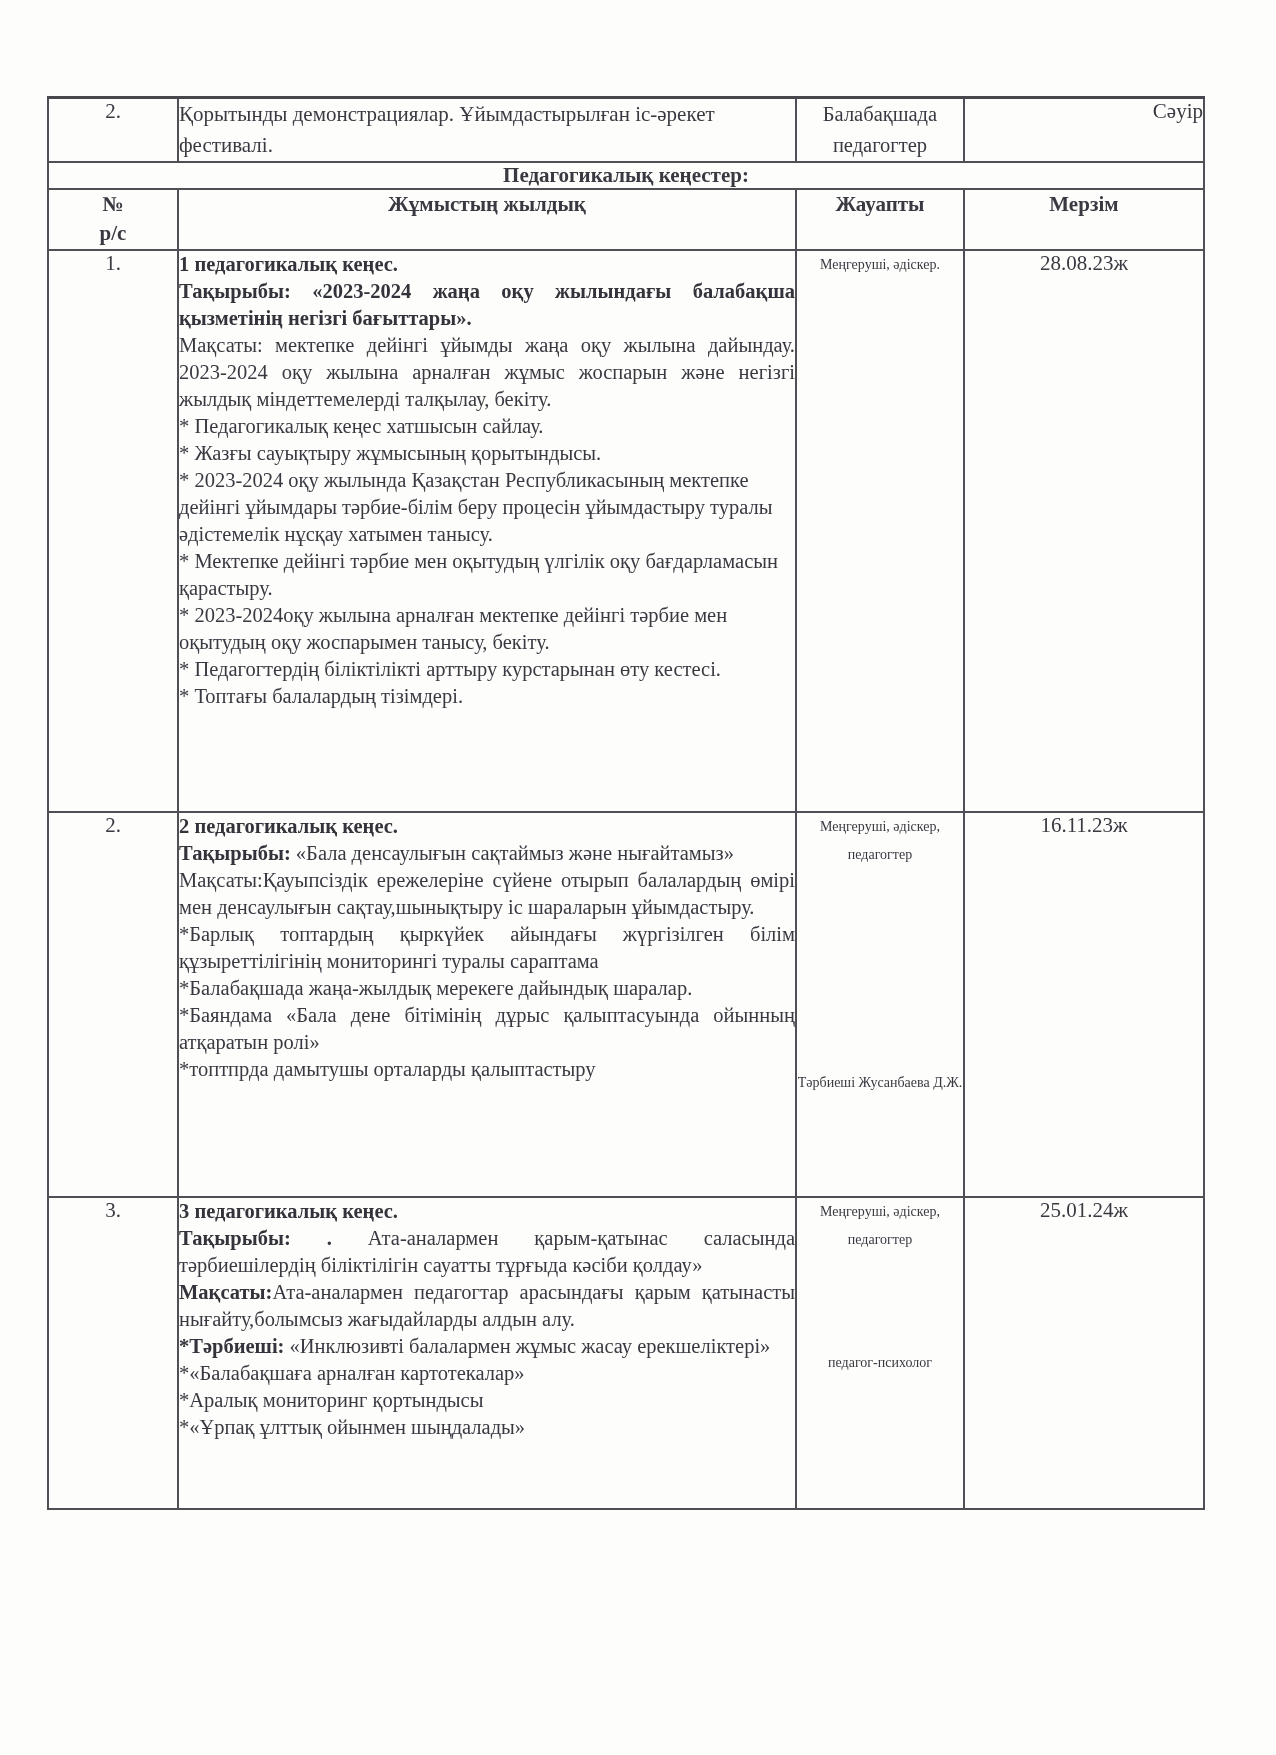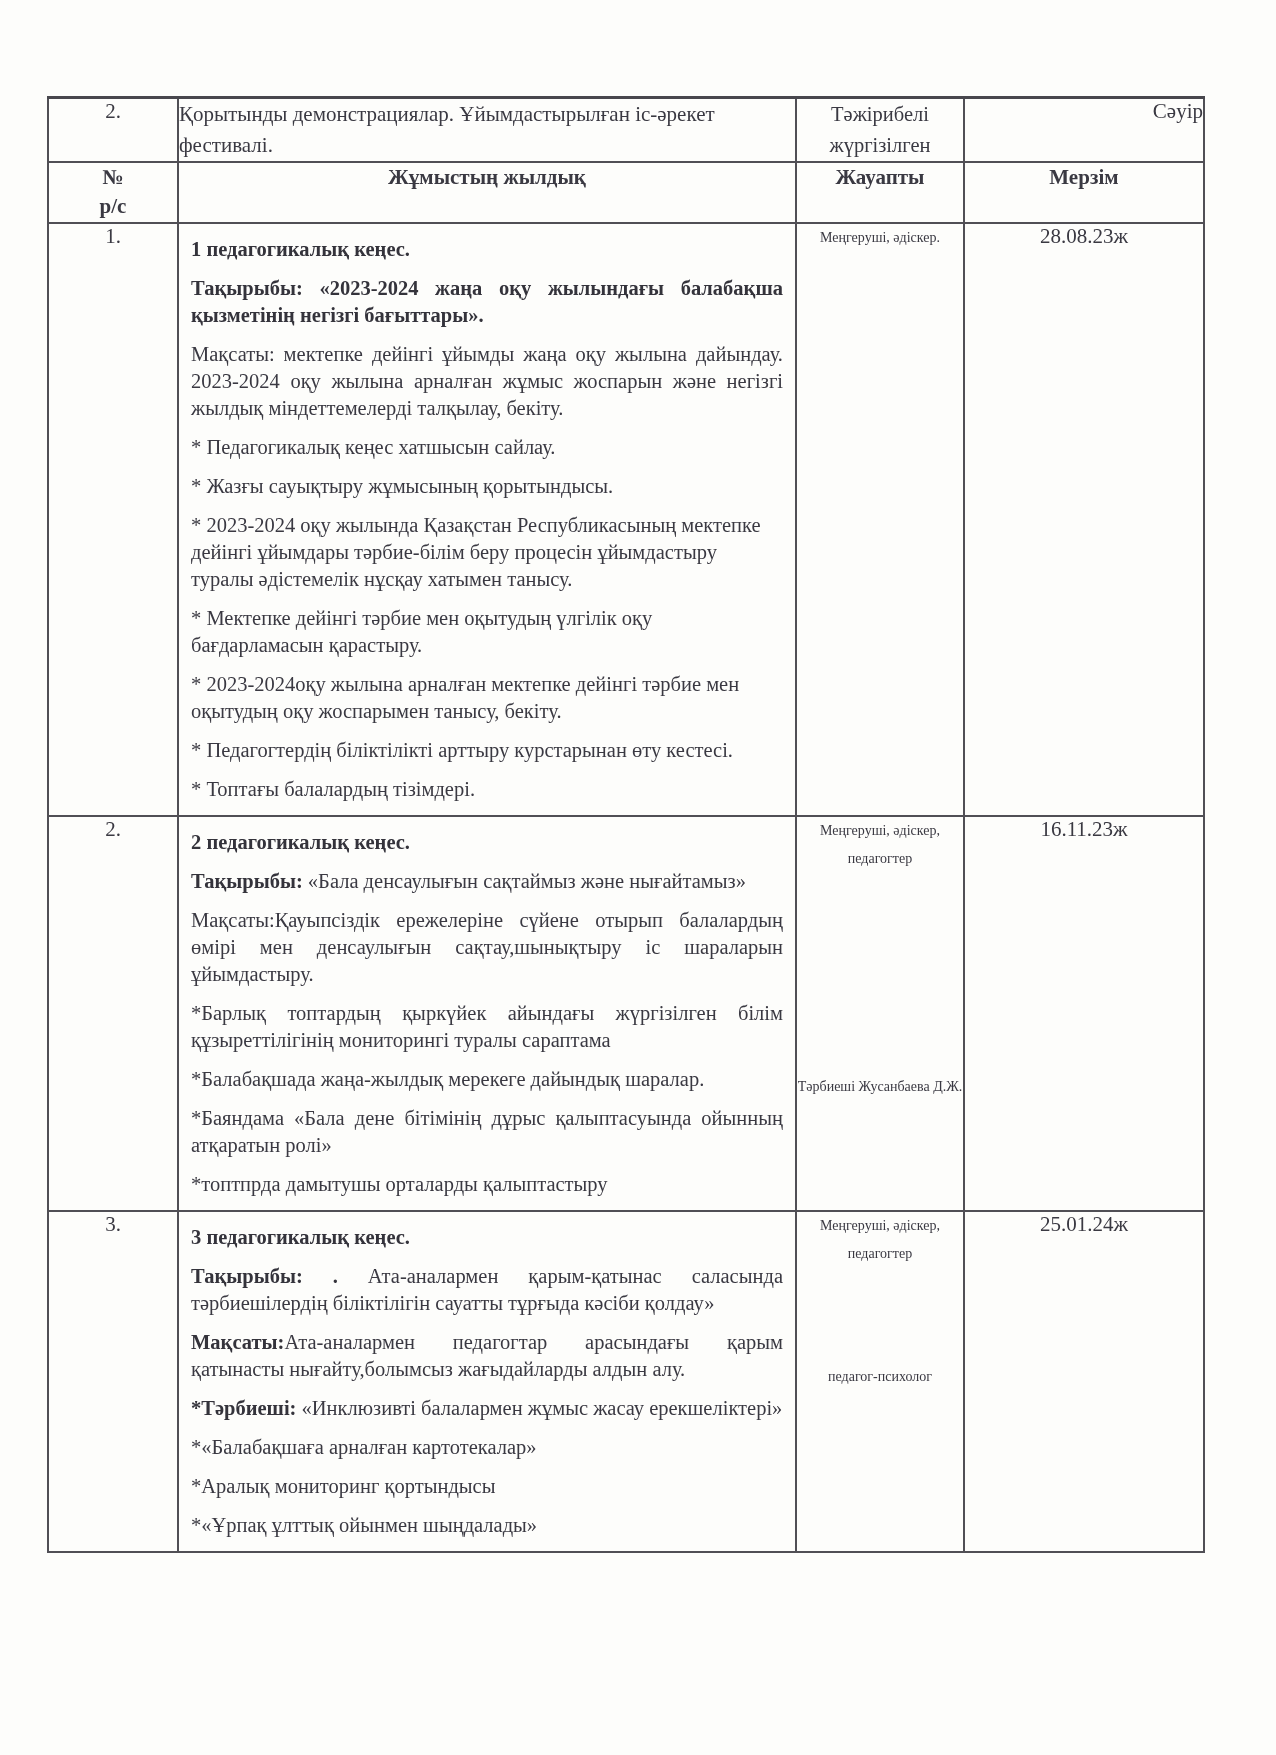--- a/index.html
+++ b/index.html
@@ -21,21 +21,21 @@
     border:2px solid #504f55;
     vertical-align:top;
     padding:0;
     overflow:hidden;
   }
   tr.toprow td{border-top:3px solid #48474d;}
   col.c1{width:130px;} col.c2{width:618px;} col.c3{width:168px;} col.c4{width:240px;}
 
   .num{ text-align:center; font-size:21px; padding-top:8px; }
   .body-cell{ padding:5px 10px 0 9px; font-size:20.5px; line-height:27px; }
-  .body-cell p{ margin:12px; text-align:left; }
+  .body-cell p{ margin:0; text-align:left; }
   .body-cell p.j{ text-align:justify; }
   .body-cell b{ font-weight:700; color:#34333b; }
 
   .resp{ text-align:center; font-size:14px; line-height:28px; padding-top:7px; }
   .resp .gap-r2{ height:200px; }
   .resp .gap-r3{ height:95px; }
 
   .term{ font-size:21px; padding:8px 6px 0 13px; text-align:center; }
 
   .sec{ text-align:center; font-weight:700; font-size:21px; line-height:25px; padding:1px 0 0 0; }
@@ -57,24 +57,27 @@
         <col class="c1">
         <col class="c2">
         <col class="c3">
         <col class="c4">
       </colgroup>
 
     <tbody>
         <tr class="toprow h-rowA">
       <td class="num"><span>2.</span></td>
       <td class="rowA-activity"><span>Қорытынды демонстрациялар. Ұйымдастырылған іс-әрекет фестивалі.</span></td>
-      <td class="rowA-resp"><span>Тәжірибелі жүргізілген</span></td>
+      <td class="rowA-resp"><span>Балабақшада педагогтер</span></td>
       <td class="rowA-term"><span>Сәуір</span></td>
     </tr>
 
+    <tr class="h-sec">
+      <td colspan="4" class="sec"><span>Педагогикалық кеңестер:</span></td>
+    </tr>
 
     <tr class="h-hdr">
       <td class="hdr">
         <div>№</div>
         <div>р/с</div>
       </td>
       <td class="hdr"><span>Жұмыстың жылдық</span></td>
       <td class="hdr"><span>Жауапты</span></td>
       <td class="hdr"><span>Мерзім</span></td>
     </tr>

